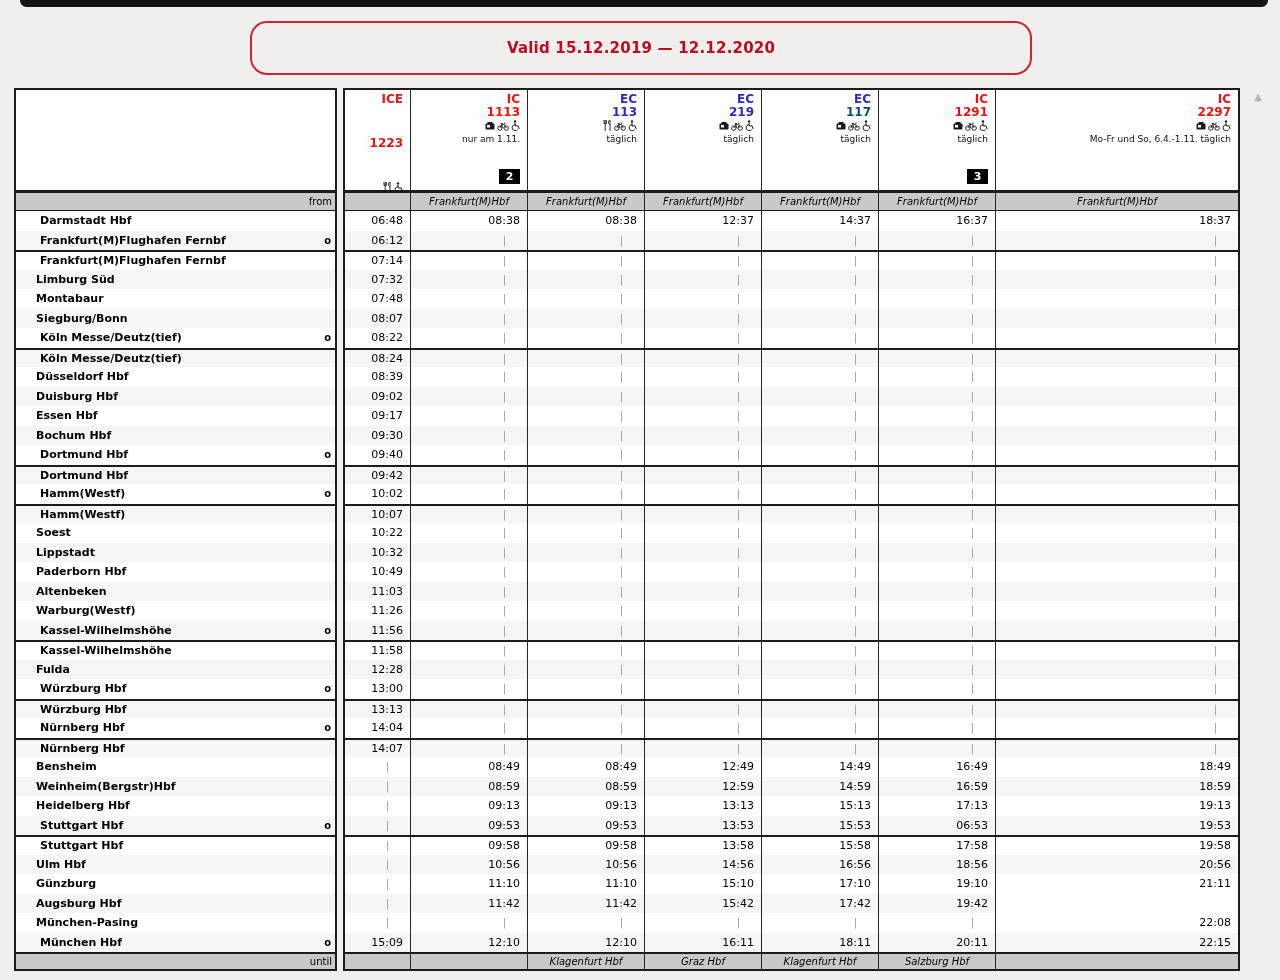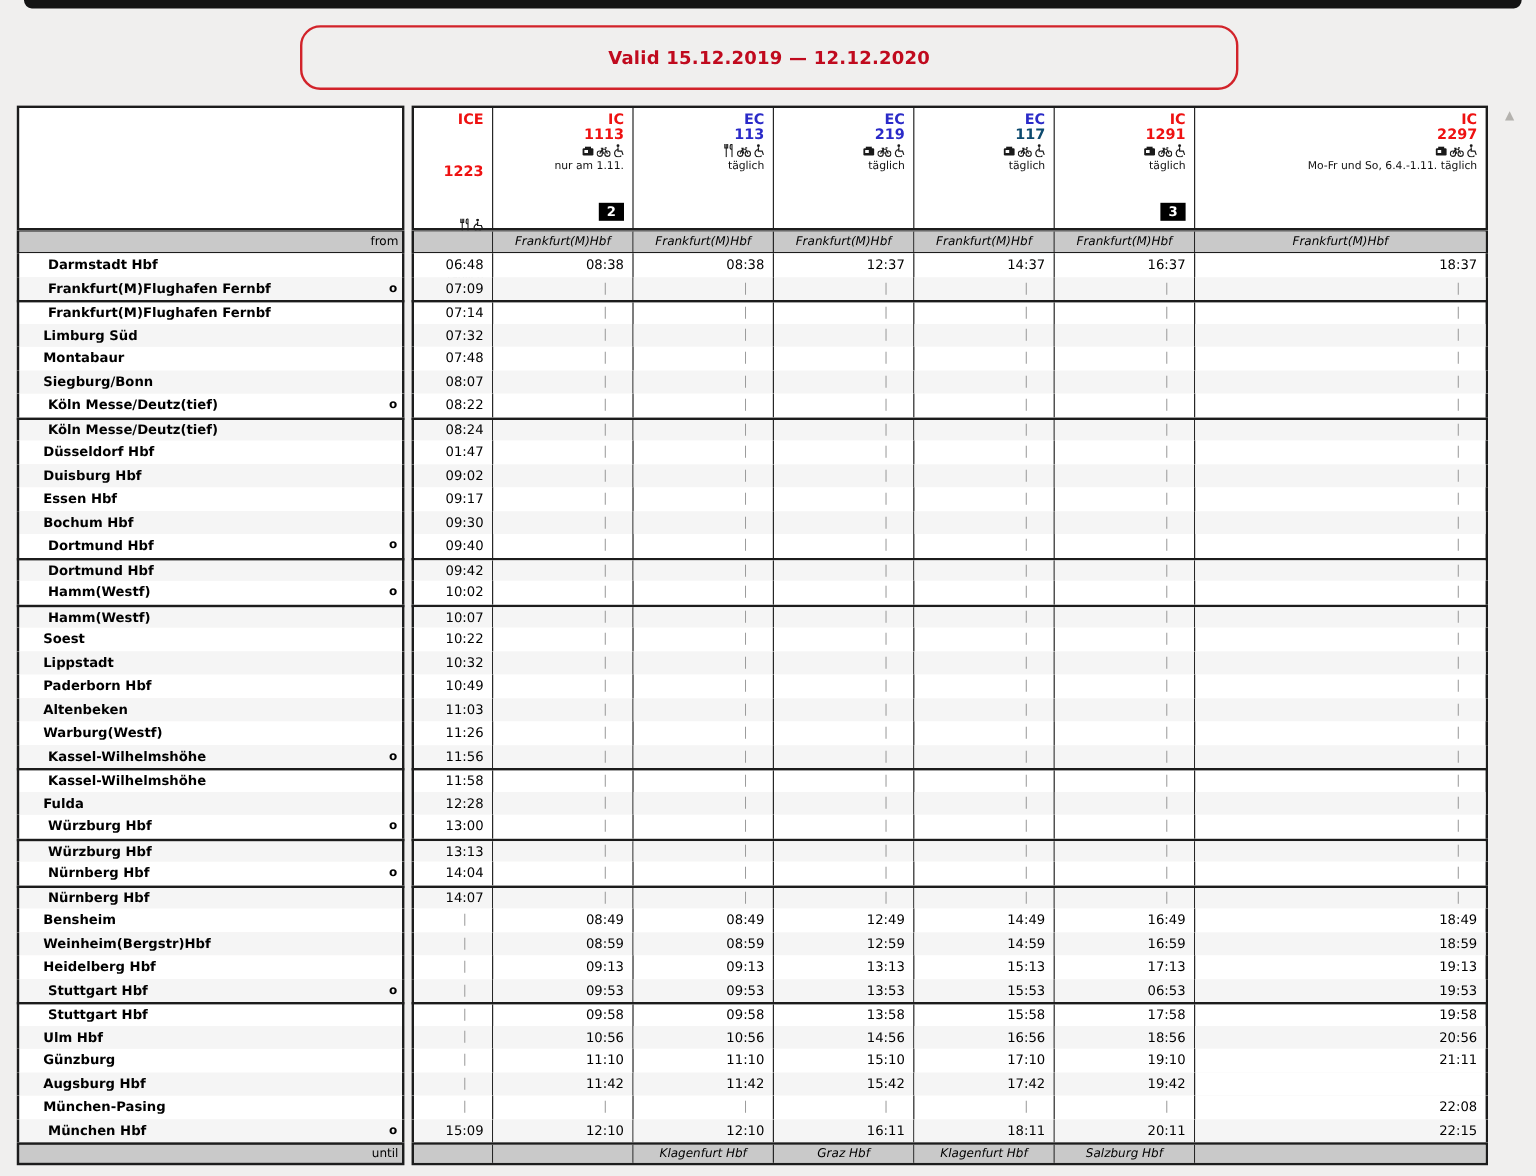--- a/index.html
+++ b/index.html
@@ -309,21 +309,21 @@
             <div class="tcell last" style="flex: 1 1 auto;">18:37</div>
           </div>
         </div>
         <div class="trow data odd">
           <div class="lcell">
             <div class="sname">Frankfurt(M)Flughafen Fernbf</div>
             <div class="marker">o</div>
           </div>
           <div class="gap"></div>
           <div class="rwrap">
-            <div class="tcell" style="flex: 0 0 66px; width: 66px;">07:09</div>
+            <div class="tcell" style="flex: 0 0 66px; width: 66px;">06:12</div>
             <div class="tcell pipe" style="flex: 0 0 117px; width: 117px;">|</div>
             <div class="tcell pipe" style="flex: 0 0 117px; width: 117px;">|</div>
             <div class="tcell pipe" style="flex: 0 0 117px; width: 117px;">|</div>
             <div class="tcell pipe" style="flex: 0 0 117px; width: 117px;">|</div>
             <div class="tcell pipe" style="flex: 0 0 117px; width: 117px;">|</div>
             <div class="tcell pipe last" style="flex: 1 1 auto;">|</div>
           </div>
         </div>
         <div class="trow data gstart">
           <div class="lcell">
@@ -415,21 +415,21 @@
             <div class="tcell pipe" style="flex: 0 0 117px; width: 117px;">|</div>
             <div class="tcell pipe last" style="flex: 1 1 auto;">|</div>
           </div>
         </div>
         <div class="trow data">
           <div class="lcell">
             <div class="sname ind">Düsseldorf Hbf</div>
           </div>
           <div class="gap"></div>
           <div class="rwrap">
-            <div class="tcell" style="flex: 0 0 66px; width: 66px;">01:47</div>
+            <div class="tcell" style="flex: 0 0 66px; width: 66px;">08:39</div>
             <div class="tcell pipe" style="flex: 0 0 117px; width: 117px;">|</div>
             <div class="tcell pipe" style="flex: 0 0 117px; width: 117px;">|</div>
             <div class="tcell pipe" style="flex: 0 0 117px; width: 117px;">|</div>
             <div class="tcell pipe" style="flex: 0 0 117px; width: 117px;">|</div>
             <div class="tcell pipe" style="flex: 0 0 117px; width: 117px;">|</div>
             <div class="tcell pipe last" style="flex: 1 1 auto;">|</div>
           </div>
         </div>
         <div class="trow data odd">
           <div class="lcell">

